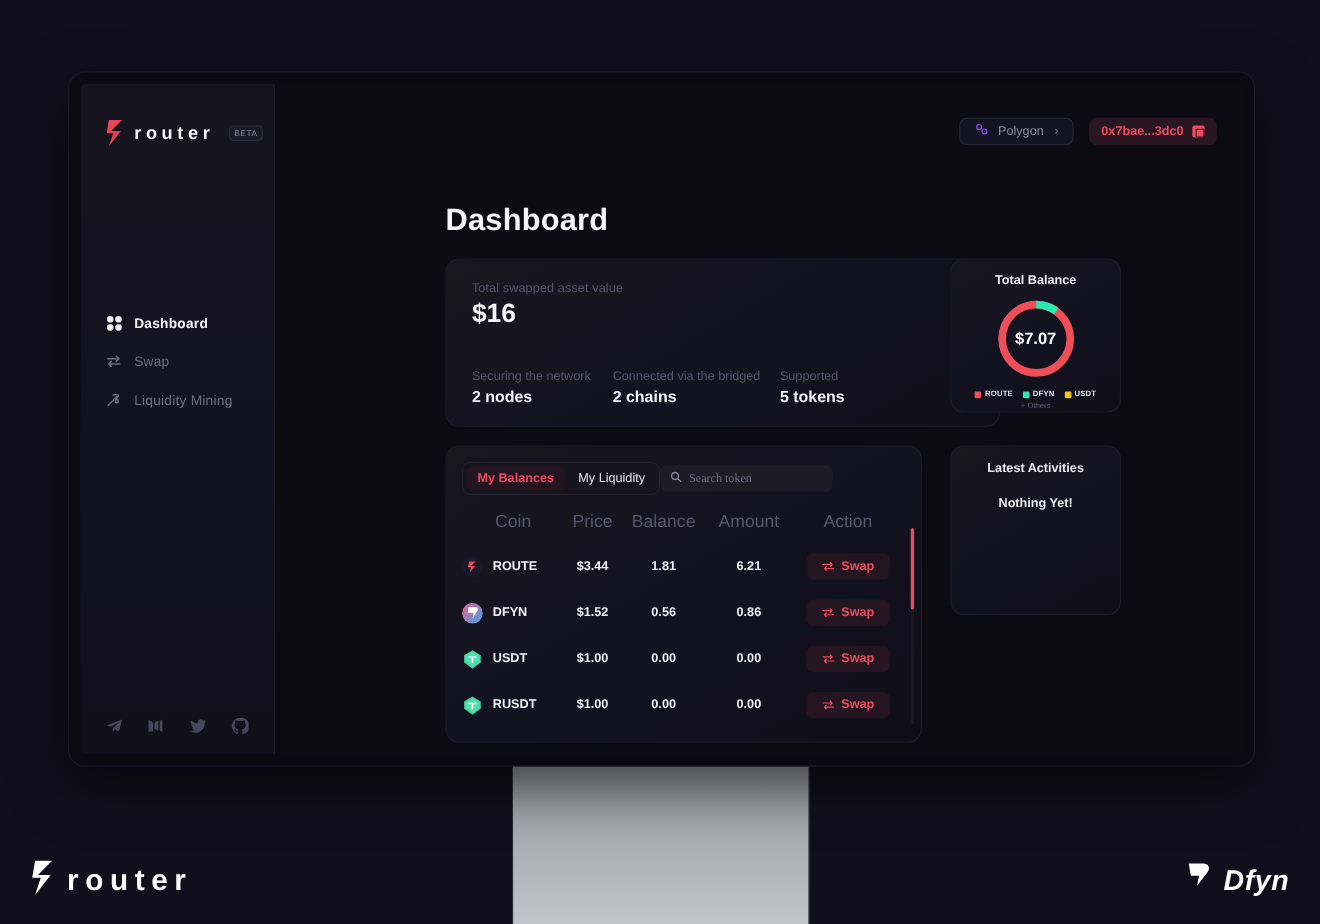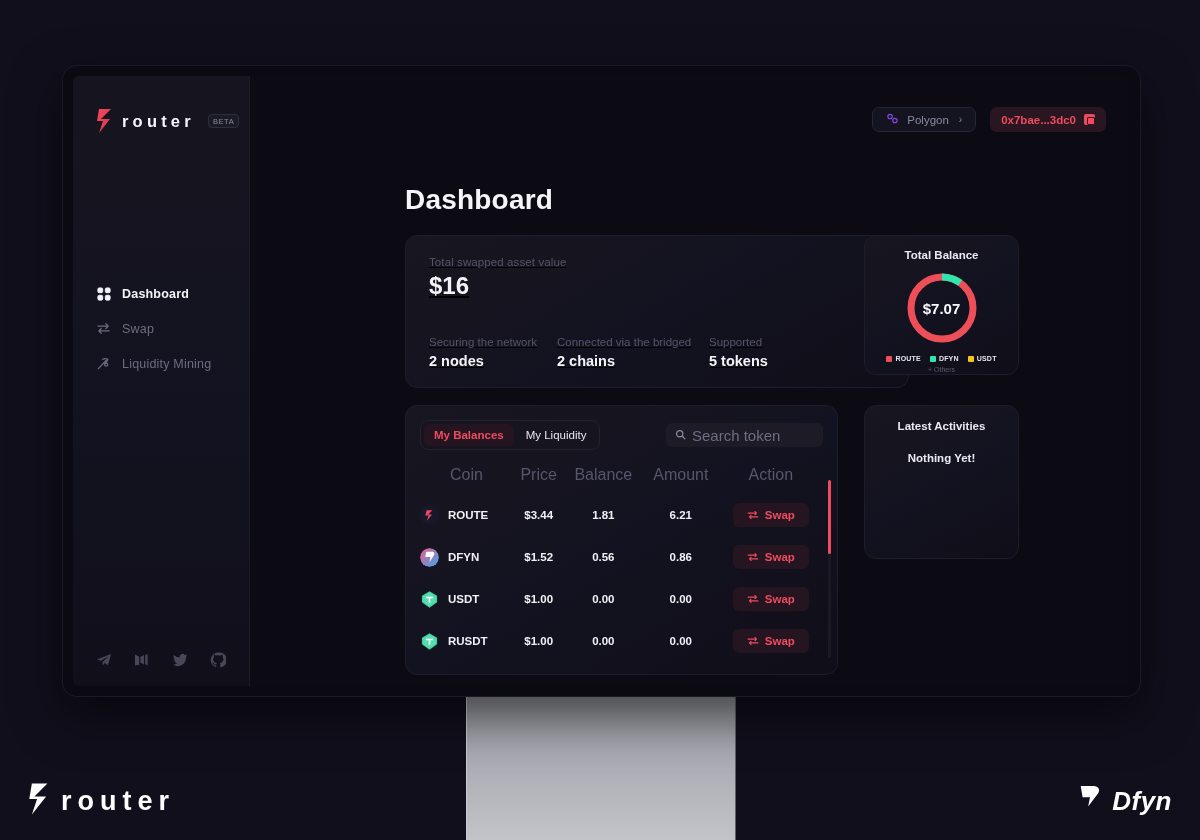--- a/index.html
+++ b/index.html
@@ -109,21 +109,21 @@
     font-size: 28px; font-weight: 700; color: #f5f5f9; letter-spacing: .2px;
   }
 
   .card {
     position: absolute;
     background: linear-gradient(150deg,#18171f 0%, #131220 50%, #0f0e18 100%);
     border: 1px solid #1e1d2a; border-radius: 12px;
   }
 
   
-  .stats-card { left: 155px; top: 159px; width: 504px; height: 153px; padding: 20px 23px; text-decoration: underline; }
+  .stats-card { left: 155px; top: 159px; width: 504px; height: 153px; padding: 20px 23px; }
   .stats-label { font-size: 11.5px; color: #55546a; letter-spacing: .1px; }
   .stats-big { font-size: 24px; font-weight: 700; color: #f3f3f8; margin-top: 4px; }
   .stats-row { display: flex; gap: 0; margin-top: 36px; }
   .stat-col:nth-child(1) { width: 128px; }
   .stat-col:nth-child(2) { width: 152px; }
   .stat-col .k { font-size: 11.5px; color: #55546a; }
   .stat-col .v { font-size: 14.5px; font-weight: 700; color: #f3f3f8; margin-top: 5px; }
 
   
   .balance-card { left: 614px; top: 159px; width: 155px; height: 140px; padding: 13px 10px; text-align: center; }
@@ -134,36 +134,36 @@
     font-size: 15px; font-weight: 700; color: #fafaff;
   }
   .legend { display: flex; justify-content: center; gap: 9px; margin-top: 9px; }
   .legend-item { display: flex; align-items: center; gap: 3px; }
   .legend-dot { width: 6px; height: 6px; border-radius: 1px; }
   .legend-text { font-size: 7px; font-weight: 700; color: #e7e7ef; letter-spacing: .2px; }
   .others { font-size: 7px; color: #5d5c70; margin-top: 4px; }
 
   
   .table-card { left: 155px; top: 329px; width: 433px; height: 270px; padding: 14px 14px 0; overflow: hidden; }
-  .tabs-row { display: flex; align-items: center; justify-content: space-between; }
+  .tabs-row { display: flex; align-items: center; justify-content: flex-start; }
   .tabs {
     display: flex; background: #16151f; border: 1px solid #23222f;
     border-radius: 8px; padding: 3px; gap: 2px;
   }
   .tab { font-size: 11.5px; padding: 5px 10px; border-radius: 6px; cursor: pointer; color: #e6e6ee; }
   .tab.active { background: #241520; color: #ef4b60; font-weight: 600; }
   .search-box {
     display: flex; align-items: center; gap: 6px;
     width: 157px; height: 24px; padding: 0 9px;
     background: #1c1b26; border-radius: 6px; cursor: text;
   }
   .search-box input {
     background: transparent; border: none; outline: none;
-    font-family: Liberation Sans, sans-serif;
-    font-size: 15px; color: #7d7c90; width: 115px;
+    font-family: Liberation Serif, serif;
+    font-size: 11px; color: #7d7c90; width: 115px;
   }
   .search-box input::placeholder { color: #6e6d82; }
 
   table.tokens { width: 100%; border-collapse: collapse; margin-top: 12px; }
   table.tokens th {
     font-size: 16px; font-weight: 400; color: #57566b; padding: 4px 0 10px; text-align: center;
   }
   table.tokens th:first-child { text-align: left; padding-left: 30px; }
   table.tokens td { padding: 9px 0; text-align: center; font-size: 11.5px; color: #f0f0f6; font-weight: 600; }
   table.tokens td.coin { text-align: left; }

